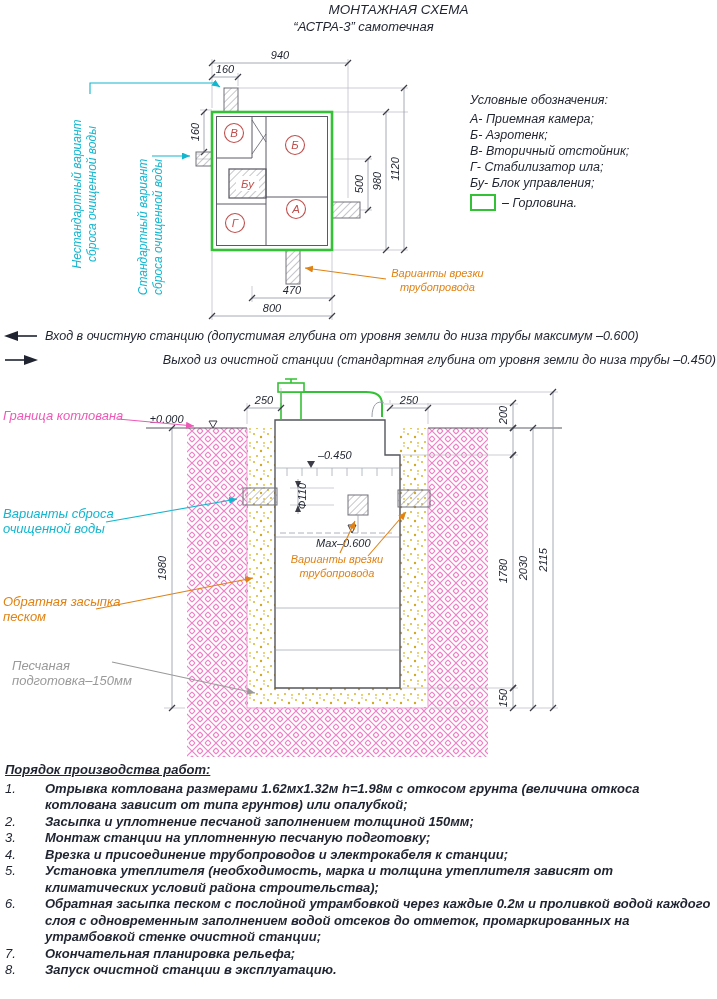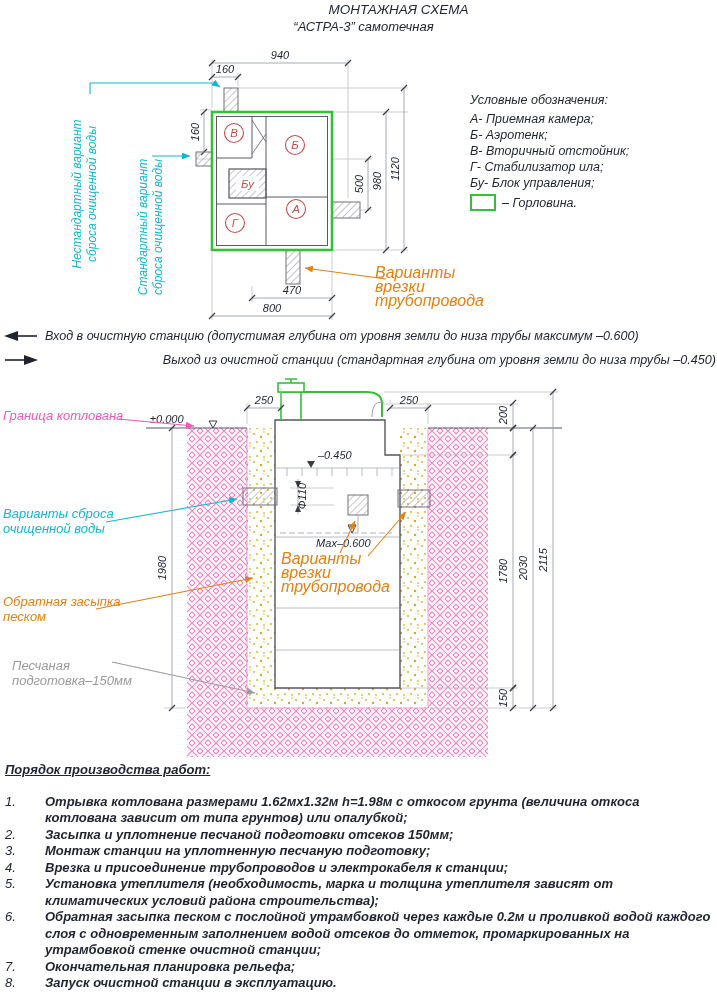--- a/index.html
+++ b/index.html
@@ -12,29 +12,29 @@
   .t1{top:2px;left:0;width:717px;text-align:center;font-size:13.5px;}
   .t2{top:19px;left:0;width:647px;text-align:center;font-size:13px;}
   .legend{left:430px;top:92px;font-size:12.5px;line-height:16px;}
   .legend .lt{margin-bottom:3px;}
   .gorl{display:flex;align-items:flex-end;margin-top:3px;}
   .gbox{width:22px;height:13px;border:2px solid #35c135;margin-right:6px;flex:none;}
   .vlabel{color:#12b6cf;text-align:center;font-size:12px;line-height:15px;
           transform:rotate(-90deg);transform-origin:0 0;position:absolute;}
   .nstd{width:200px;left:70px;top:294px;}
   .std{width:150px;left:136px;top:302px;}
-  .tap{color:#e08214;font-size:16px;line-height:14px;position:absolute;}
+  .tap{color:#e08214;text-align:center;font-size:11px;line-height:14px;position:absolute;}
   .tap-plan{left:375px;top:266px;width:125px;}
   .tap-sec{left:281px;top:552px;width:112px;}
   .io{position:absolute;left:4px;width:712px;font-size:12.6px;display:flex;align-items:center;gap:7px;}
   .io1{top:329px;} .io2{top:353px;justify-content:space-between;}
   .s-label{position:absolute;font-size:13px;line-height:15px;}
   .magenta{color:#ee59b8;} .cyan{color:#12b6cf;} .orange{color:#e08214;} .gray{color:#9a9a9a;margin-top:12px;}
   .proc{position:absolute;left:5px;top:762px;width:707px;font-size:13px;line-height:16.5px;}
-  .proc .pt{font-weight:bold;text-decoration:underline;font-size:13px;margin-bottom:15px;}
+  .proc .pt{font-weight:bold;text-decoration:underline;font-size:13px;margin-bottom:2px;}
   .pitem{display:flex;}
   .pnum{width:40px;flex:none;}
   .ptxt{flex:1;font-weight:bold;}
 </style>
 </head>
 <body>
 
 <div class="page">
 
   <svg width="0" height="0" style="position:absolute">
@@ -308,21 +308,21 @@
   </div>
 
   <div class="proc">
     <div class="pt">Порядок производства работ:</div>
     <div class="pitem">
       <span class="pnum">1.</span>
       <span class="ptxt">Отрывка котлована размерами 1.62мх1.32м h=1.98м с откосом грунта (величина откоса котлована зависит от типа грунтов) или опалубкой;</span>
     </div>
     <div class="pitem">
       <span class="pnum">2.</span>
-      <span class="ptxt">Засыпка и уплотнение песчаной подготовки отсеков 150мм;</span>
+      <span class="ptxt">Засыпка и уплотнение песчаной заполнением толщиной 150мм;</span>
     </div>
     <div class="pitem">
       <span class="pnum">3.</span>
       <span class="ptxt">Монтаж станции на уплотненную песчаную подготовку;</span>
     </div>
     <div class="pitem">
       <span class="pnum">4.</span>
       <span class="ptxt">Врезка и присоединение трубопроводов и электрокабеля к станции;</span>
     </div>
     <div class="pitem">

